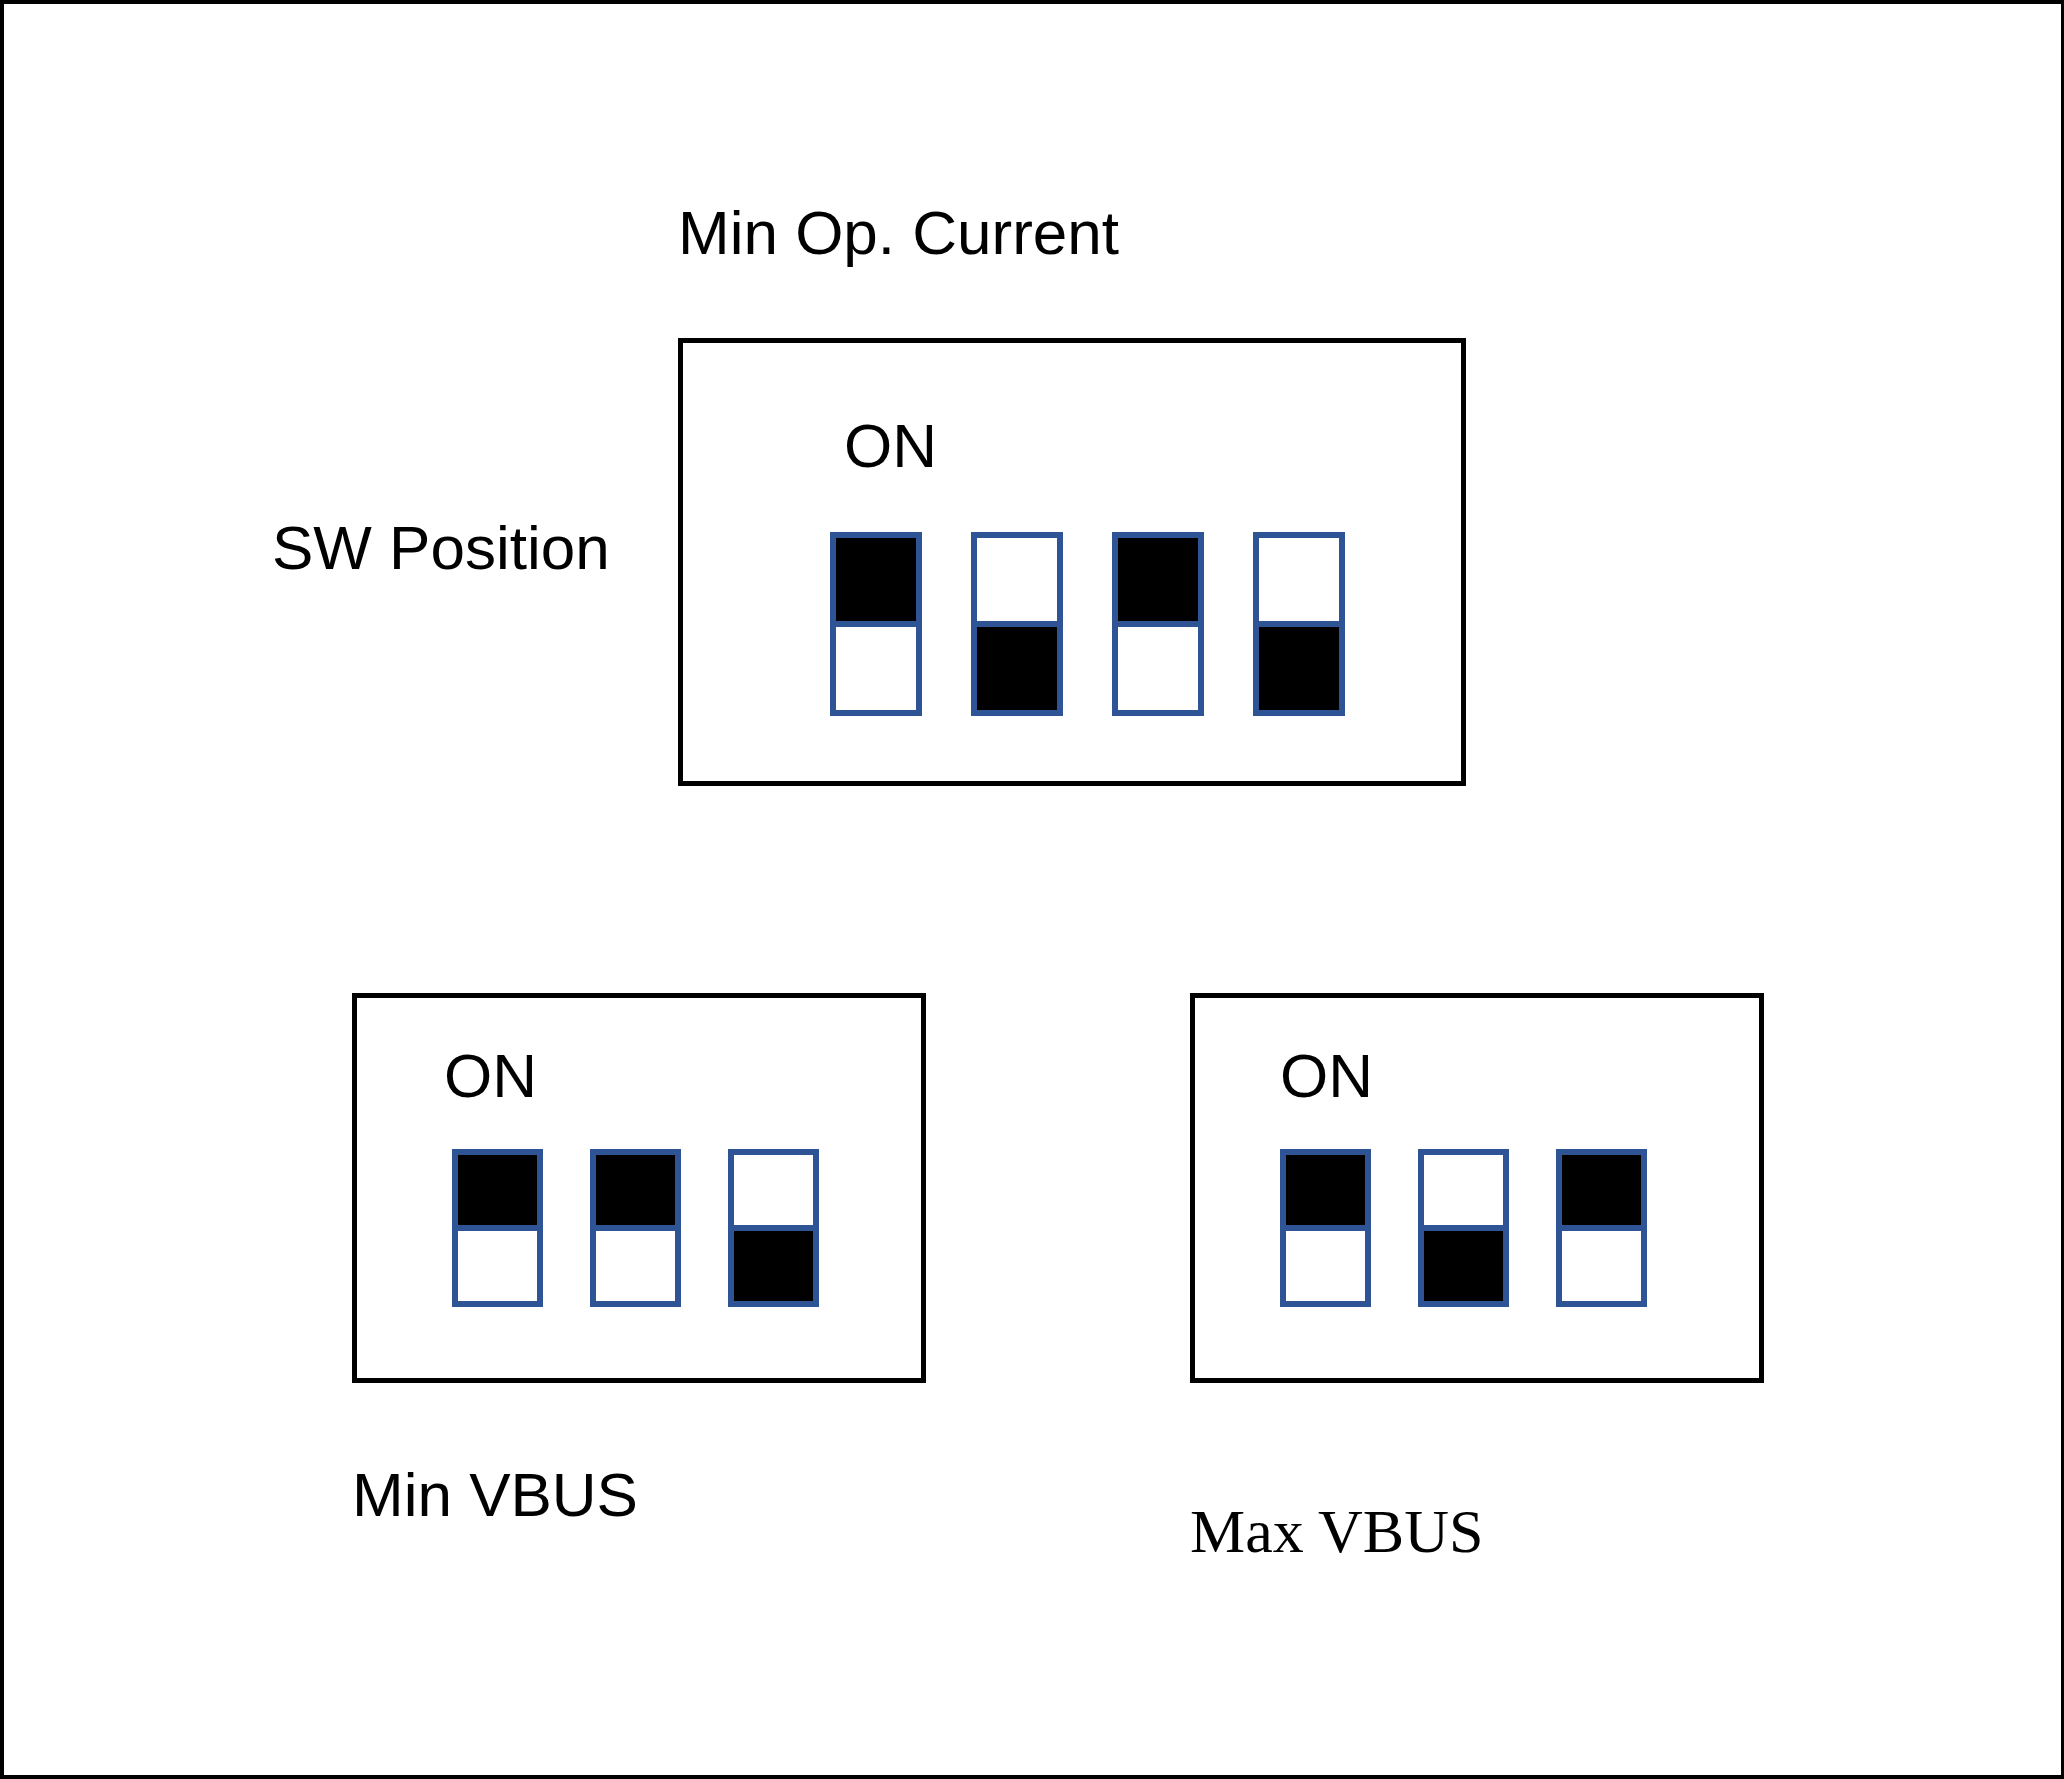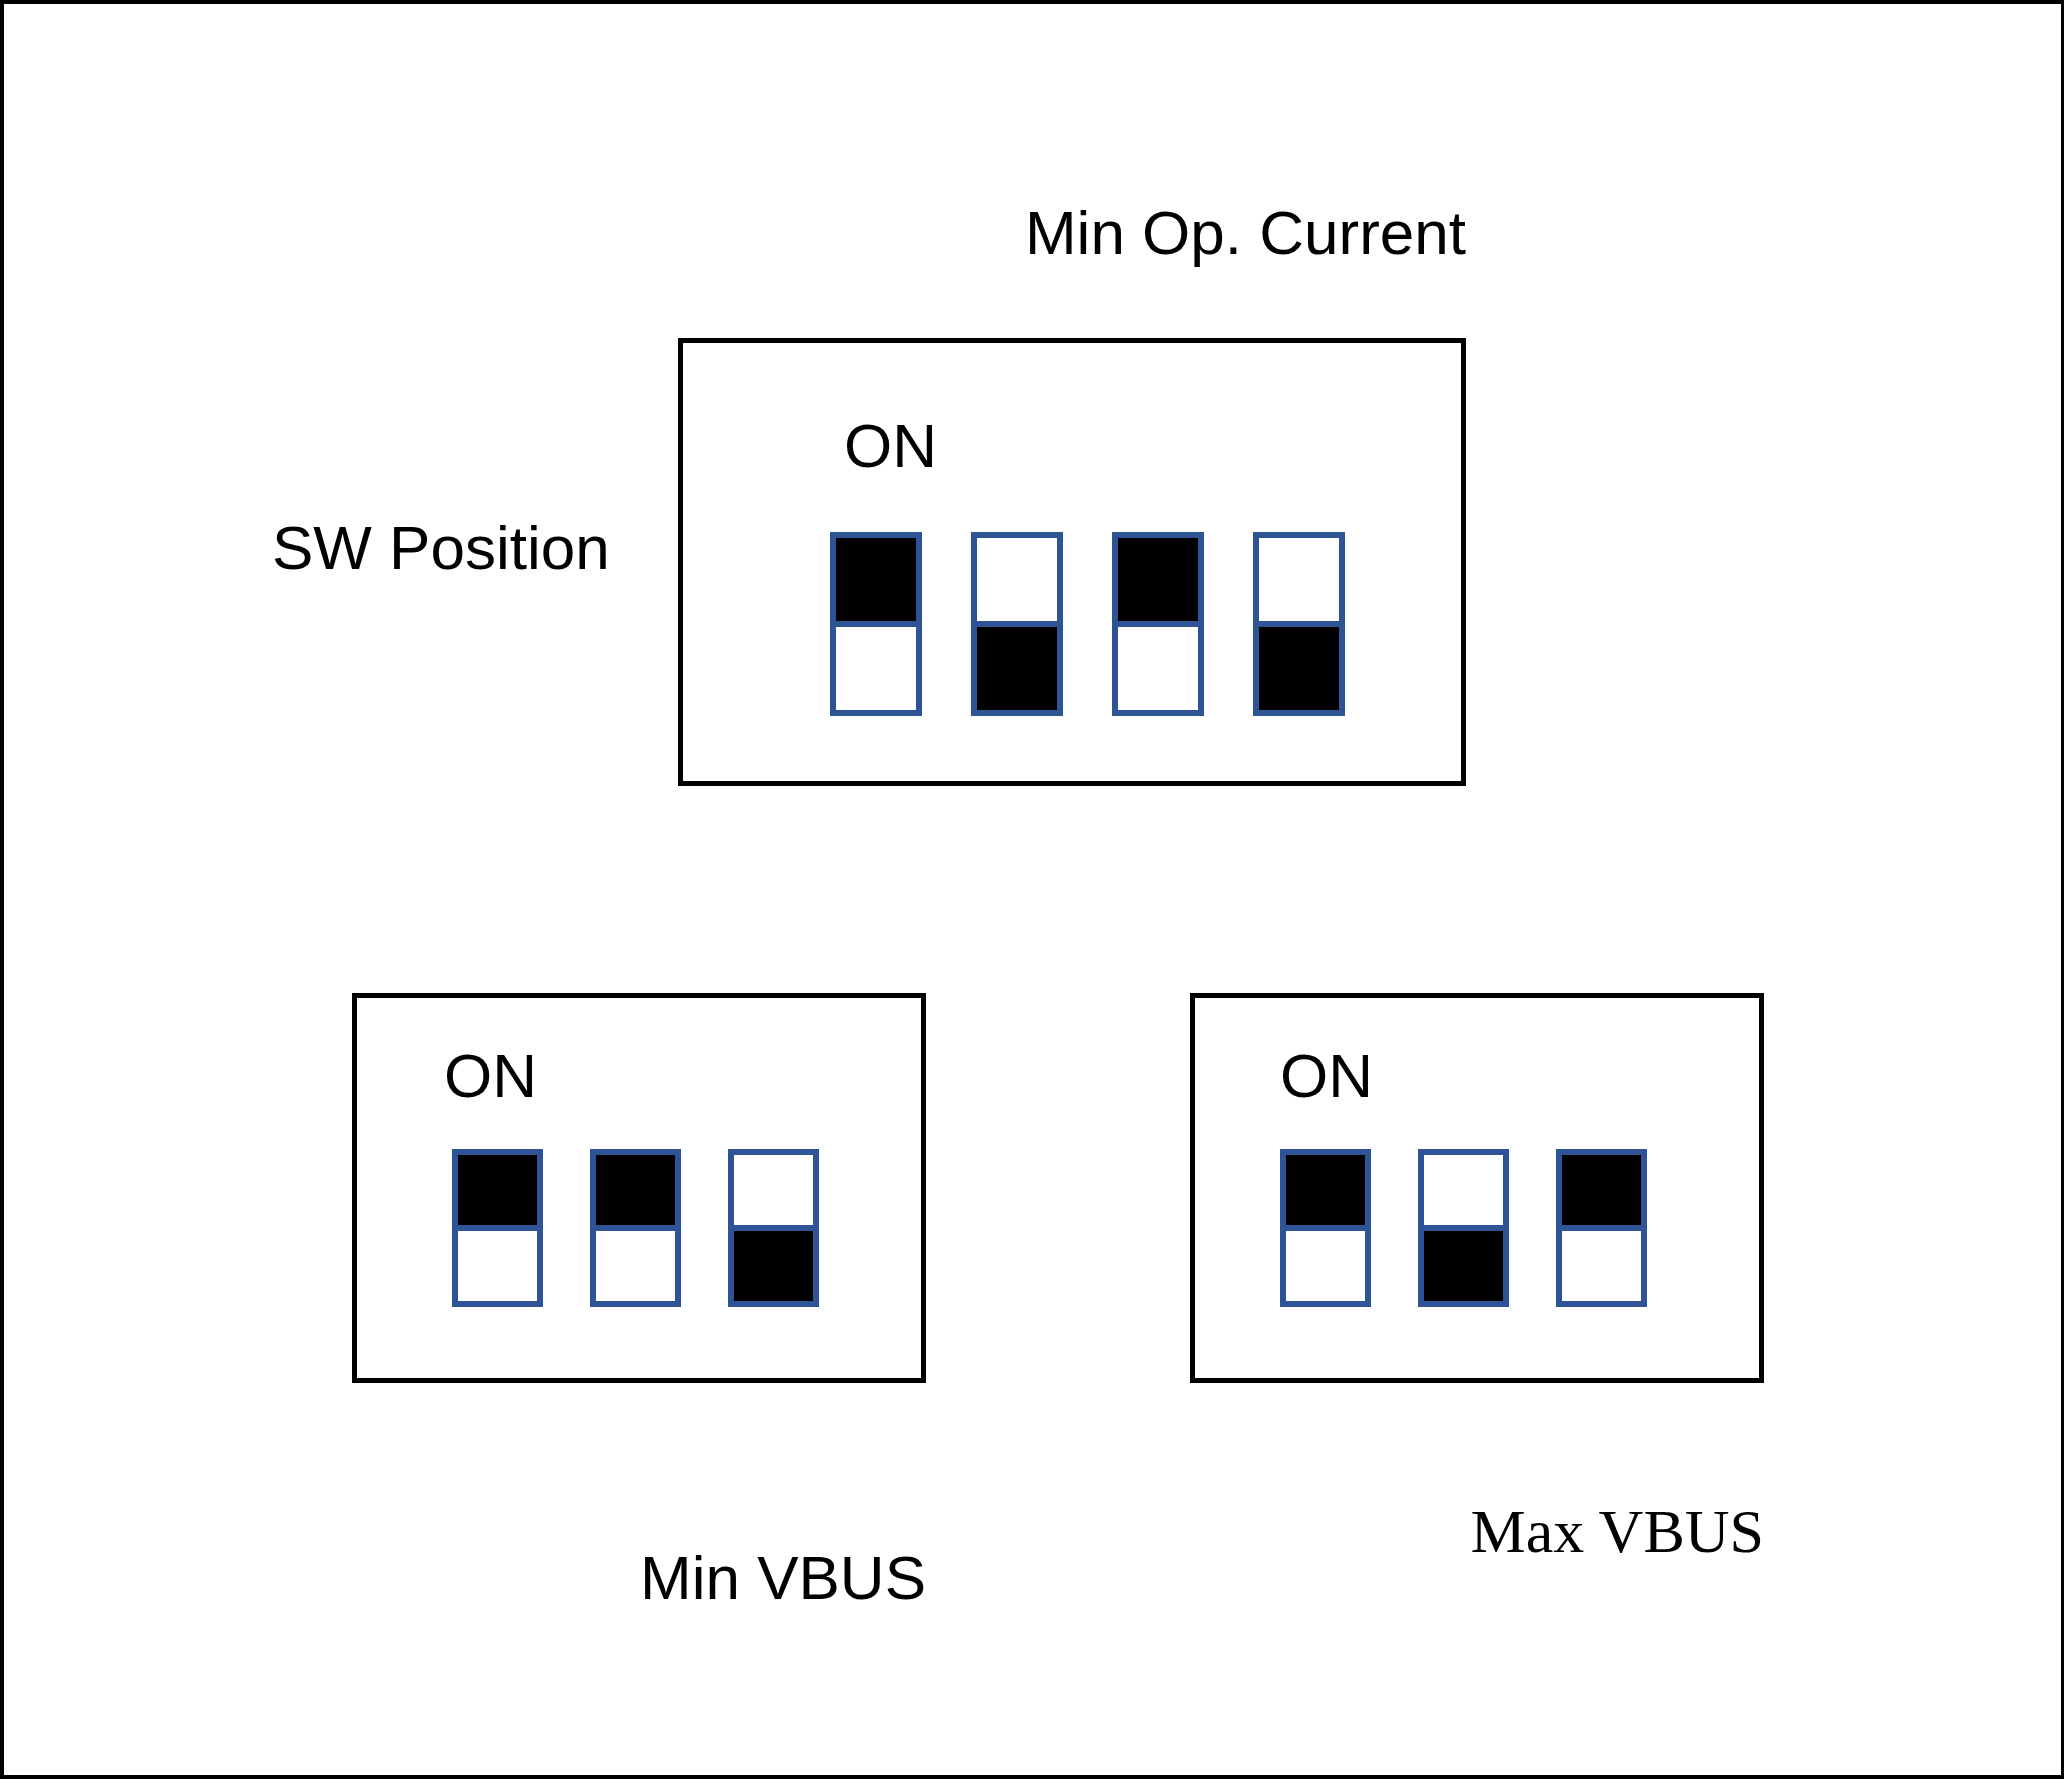--- a/index.html
+++ b/index.html
@@ -19,21 +19,21 @@
     color: var(--text, #000000);
   }
   .label {
     position: absolute;
     font-size: 62px;
     line-height: 69px;
     color: var(--text, #000000);
     white-space: nowrap;
   }
   .centered {
-    text-align: right;
+    text-align: left;
     white-space: normal;
   }
   .dip-box {
     position: absolute;
     border: 5.7px solid var(--box-border, #000000);
     box-sizing: border-box;
     background: var(--bg, #ffffff);
   }
   .on-label {
     position: absolute;
@@ -125,18 +125,18 @@
           <div class="cell top"></div>
           <div class="cell bottom filled"></div>
         </div>
         <div class="dip-switch">
           <div class="cell top filled"></div>
           <div class="cell bottom"></div>
         </div>
       </div>
   </div>
 
-  <div class="label centered" style="left:348px; top:1539px; width:574px;">Min VBUS</div>
+  <div class="label centered" style="left:348px; top:1456px; width:574px;">Min VBUS</div>
 
   <div class="label centered" style="left:1186px; top:1493px; width:574px;font-family:Liberation Serif, serif;">Max VBUS</div>
 
 </div>
 
 
 </body></html>

